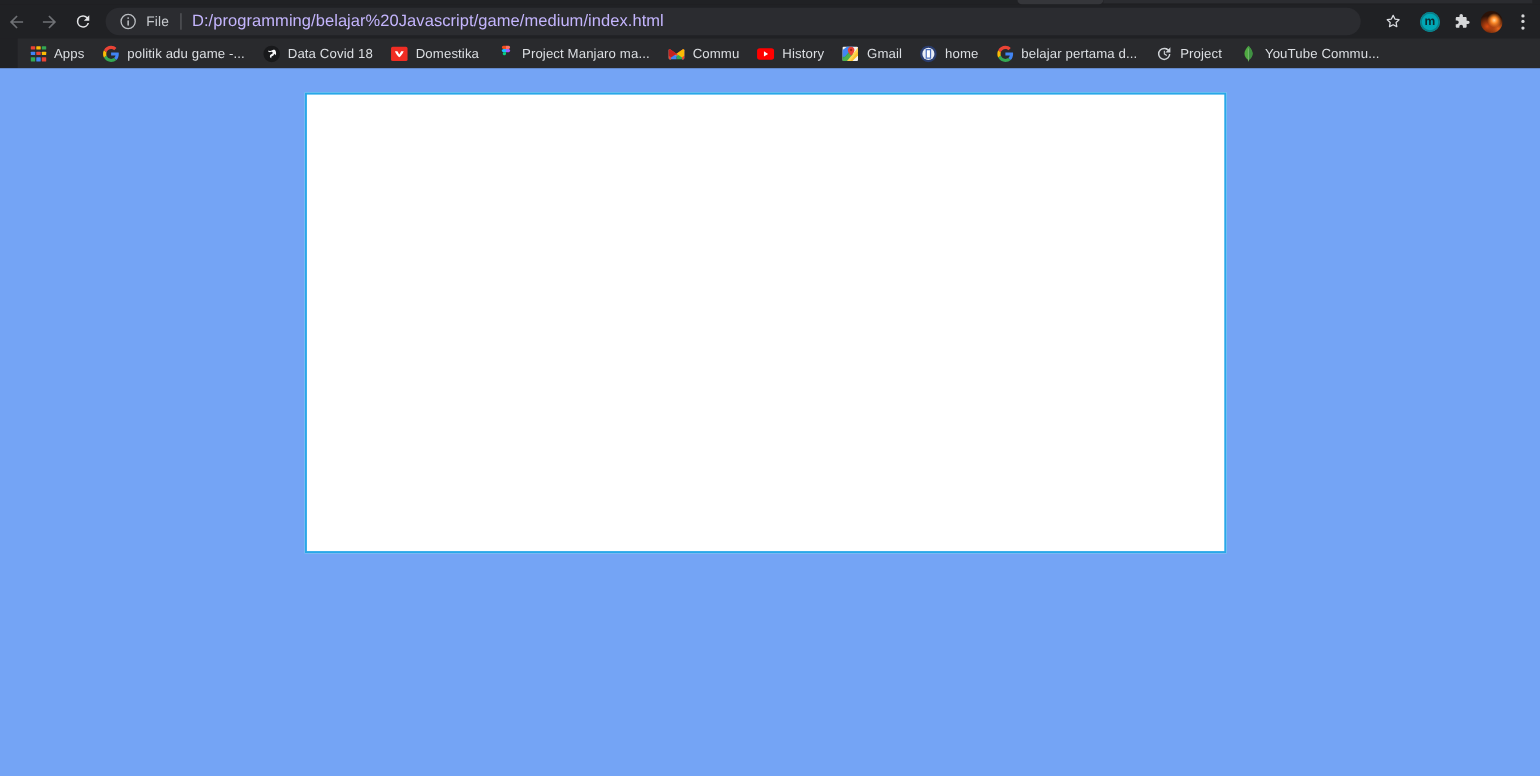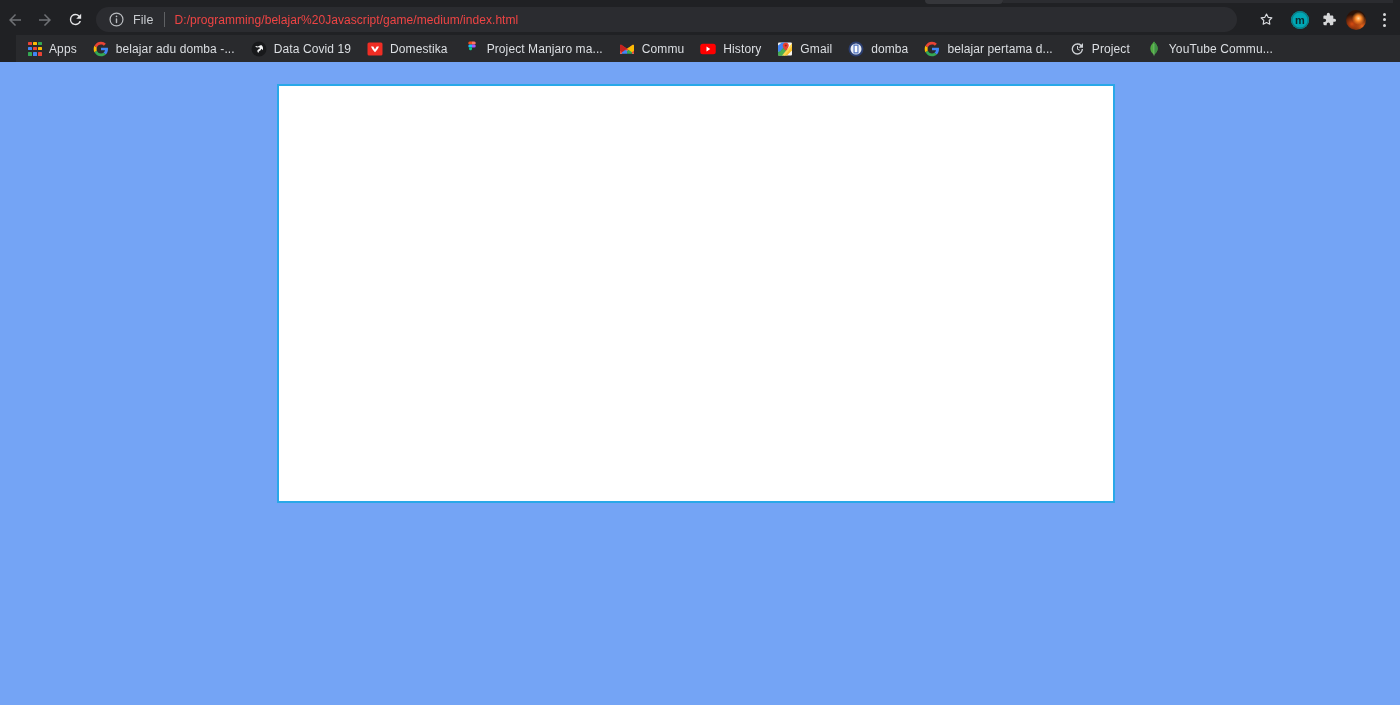--- a/index.html
+++ b/index.html
@@ -63,21 +63,21 @@
   .omni-info { width: 17px; height: 17px; flex: 0 0 auto; margin-right: 8px; }
   .omni-scheme {
     color: #c8cbcf; font-size: 12.5px; letter-spacing: .1px;
     white-space: nowrap;
   }
   .omni-sep {
     width: 1px; height: 15px; background: #5f6164;
     margin: 0 10px; flex: 0 0 auto;
   }
   .omni-url {
-    color: #ef4444; font-size: 12px; letter-spacing: .05px;
+    color: #c4b5fd; font-size: 15px; letter-spacing: .05px;
     white-space: nowrap; overflow: hidden; text-overflow: ellipsis;
   }
 
   .toolbar-right {
     display: flex; align-items: center;
     position: absolute; right: 2px; top: 0; height: 31px;
   }
   .tb-icon {
     width: 28px; height: 28px;
     display: flex; align-items: center; justify-content: center;
@@ -244,29 +244,29 @@
       <span class="bm-label">Apps</span>
     </div>
 
     <div class="bm">
       <svg class="bm-ico" viewBox="0 0 48 48">
         <path fill="#4285f4" d="M45 24c0-1.6-.14-2.7-.44-4H24v8.1h12c-.24 2-1.54 5-4.44 7l6.8 5.3C42.4 36.8 45 31 45 24z"></path>
         <path fill="#34a853" d="M24 46c5.9 0 10.86-1.94 14.48-5.3l-6.9-5.3c-1.85 1.3-4.33 2.2-7.58 2.2-5.8 0-10.7-3.83-12.46-9.1l-7.1 5.5C8.06 41.1 15.4 46 24 46z"></path>
         <path fill="#fbbc05" d="M11.54 28.5A13.3 13.3 0 0 1 10.8 24c0-1.56.28-3.08.72-4.5l-7.1-5.5A22 22 0 0 0 2 24c0 3.55.85 6.9 2.42 9.9z"></path>
         <path fill="#ea4335" d="M24 10.7c4.1 0 6.87 1.77 8.45 3.25l6.1-6C34.84 4.5 29.9 2 24 2 15.4 2 8.06 6.9 4.42 14l7.12 5.5C13.3 14.23 18.2 10.7 24 10.7z"></path>
       </svg>
-      <span class="bm-label">belajar adu domba -...</span>
+      <span class="bm-label">politik adu game -...</span>
     </div>
 
     <div class="bm">
       <svg class="bm-ico" viewBox="0 0 32 32">
         <circle cx="16" cy="16" r="15" fill="#18191b"></circle>
         <path d="M22.5 8.2c-2.4-.6-4.1.3-5.6 1.3-1.9 1.3-3.6 1.7-5.5.9-1.1-.45-2-.2-2.6.5 1.3 1.7 3.6 2.3 5.9 1.6 1.5-.45 2.6-.1 3 .9.45 1.1-.2 2-1.6 2.6-2.3 1-3.6 2.6-3.4 4.6.15 1.5 1.1 2.7 2.5 3.3-.2-1.9.6-3.1 2.1-3.9 2.1-1.1 3.1-2.6 3-4.4 1.3.55 2.2 1.6 2.6 3 .7-1.1 1.1-2.4 1.1-3.8 0-2.6-1.2-5-3.1-6.6z" fill="#f4f5f6"></path>
       </svg>
-      <span class="bm-label">Data Covid 19</span>
+      <span class="bm-label">Data Covid 18</span>
     </div>
 
     <div class="bm">
       <svg class="bm-ico" viewBox="0 0 32 32">
         <rect x="1" y="3" width="30" height="26" rx="3" fill="#f02d24"></rect>
         <path d="M8 11h4.6c1.2 2.2 2.3 4.2 3.4 6 1.1-1.8 2.2-3.8 3.4-6H24c-2.2 5-4.8 8.7-8 11.3-3.2-2.6-5.8-6.3-8-11.3z" fill="#ffffff"></path>
       </svg>
       <span class="bm-label">Domestika</span>
     </div>
 
@@ -317,21 +317,21 @@
       <span class="bm-label">Gmail</span>
     </div>
 
     <div class="bm">
       <svg class="bm-ico" viewBox="0 0 32 32">
         <circle cx="16" cy="16" r="15" fill="#2b3e70"></circle>
         <circle cx="16" cy="16" r="11" fill="#e9edf5"></circle>
         <path d="M11 7h10v18H11z" fill="#4a6fbf"></path>
         <path d="M13.2 9.5h5.6v13h-5.6z" fill="#ffffff"></path>
       </svg>
-      <span class="bm-label">domba</span>
+      <span class="bm-label">home</span>
     </div>
 
     <div class="bm">
       <svg class="bm-ico" viewBox="0 0 48 48">
         <path fill="#4285f4" d="M45 24c0-1.6-.14-2.7-.44-4H24v8.1h12c-.24 2-1.54 5-4.44 7l6.8 5.3C42.4 36.8 45 31 45 24z"></path>
         <path fill="#34a853" d="M24 46c5.9 0 10.86-1.94 14.48-5.3l-6.9-5.3c-1.85 1.3-4.33 2.2-7.58 2.2-5.8 0-10.7-3.83-12.46-9.1l-7.1 5.5C8.06 41.1 15.4 46 24 46z"></path>
         <path fill="#fbbc05" d="M11.54 28.5A13.3 13.3 0 0 1 10.8 24c0-1.56.28-3.08.72-4.5l-7.1-5.5A22 22 0 0 0 2 24c0 3.55.85 6.9 2.42 9.9z"></path>
         <path fill="#ea4335" d="M24 10.7c4.1 0 6.87 1.77 8.45 3.25l6.1-6C34.84 4.5 29.9 2 24 2 15.4 2 8.06 6.9 4.42 14l7.12 5.5C13.3 14.23 18.2 10.7 24 10.7z"></path>
       </svg>
       <span class="bm-label">belajar pertama d...</span>

